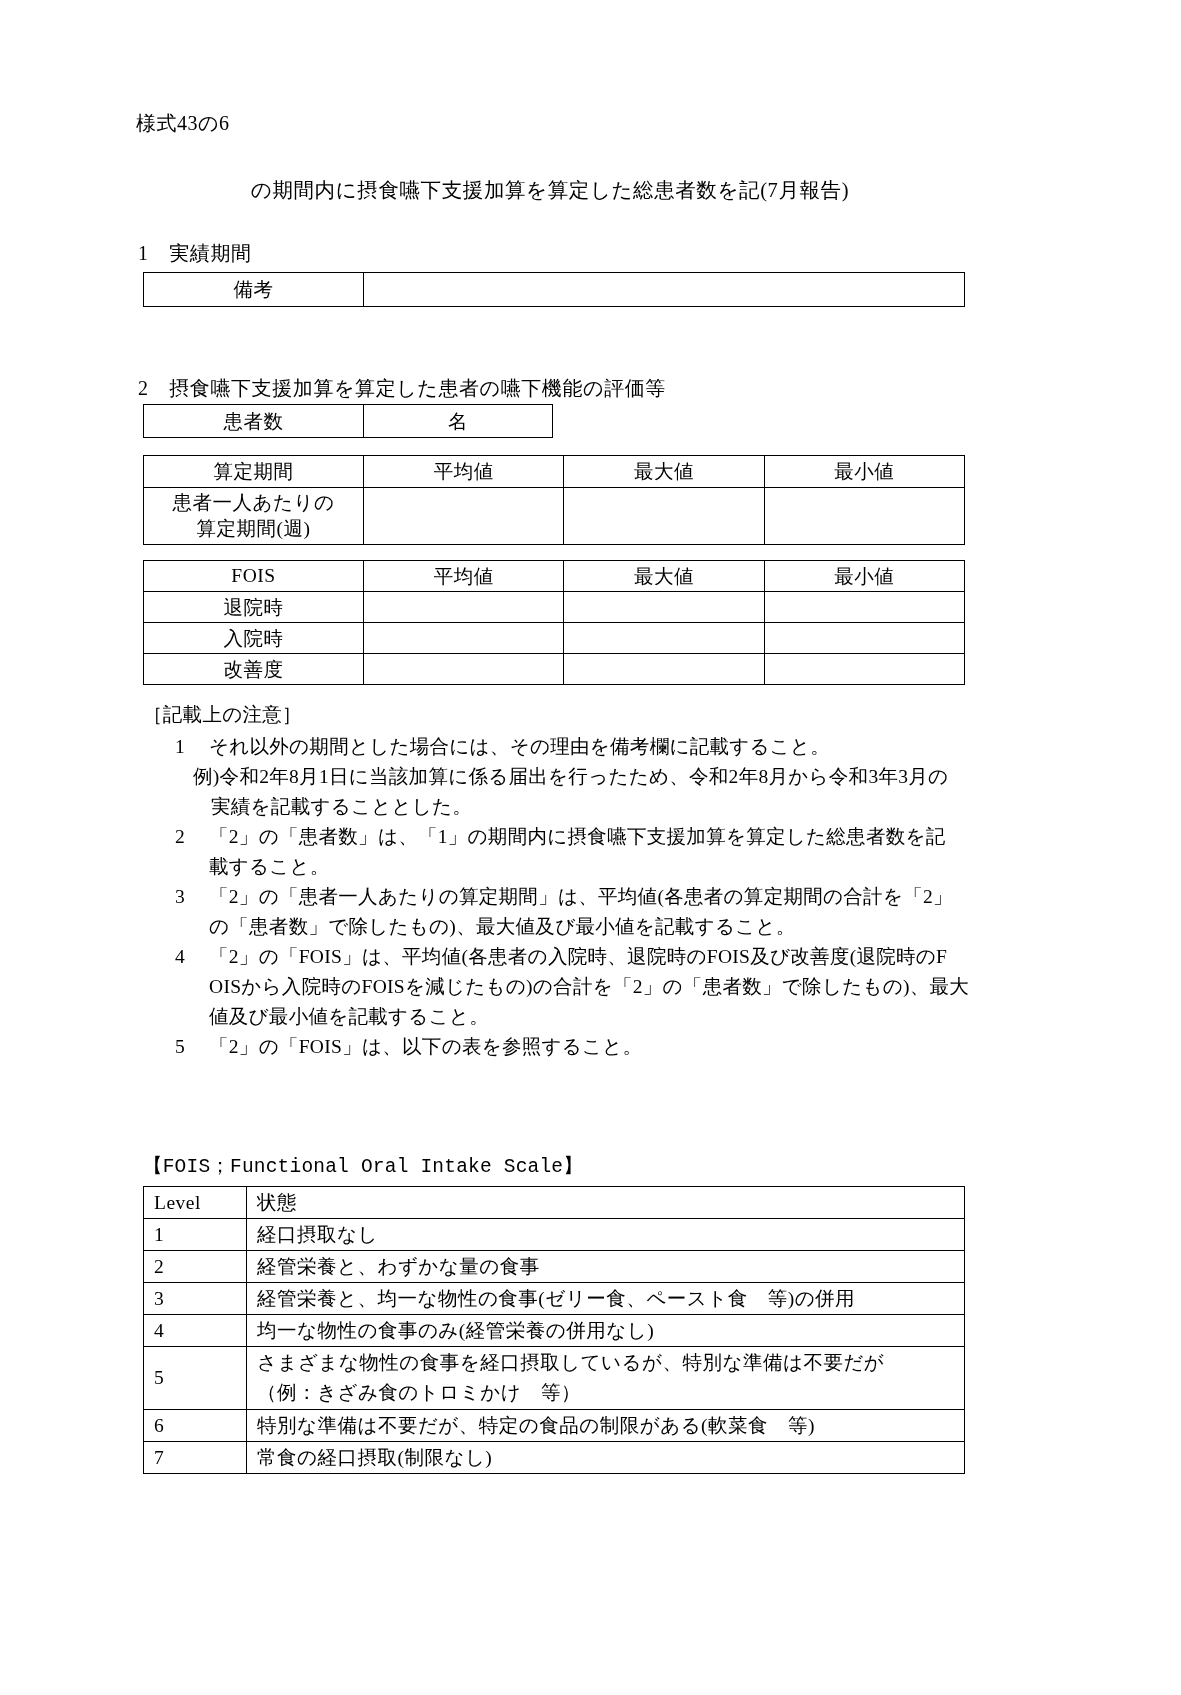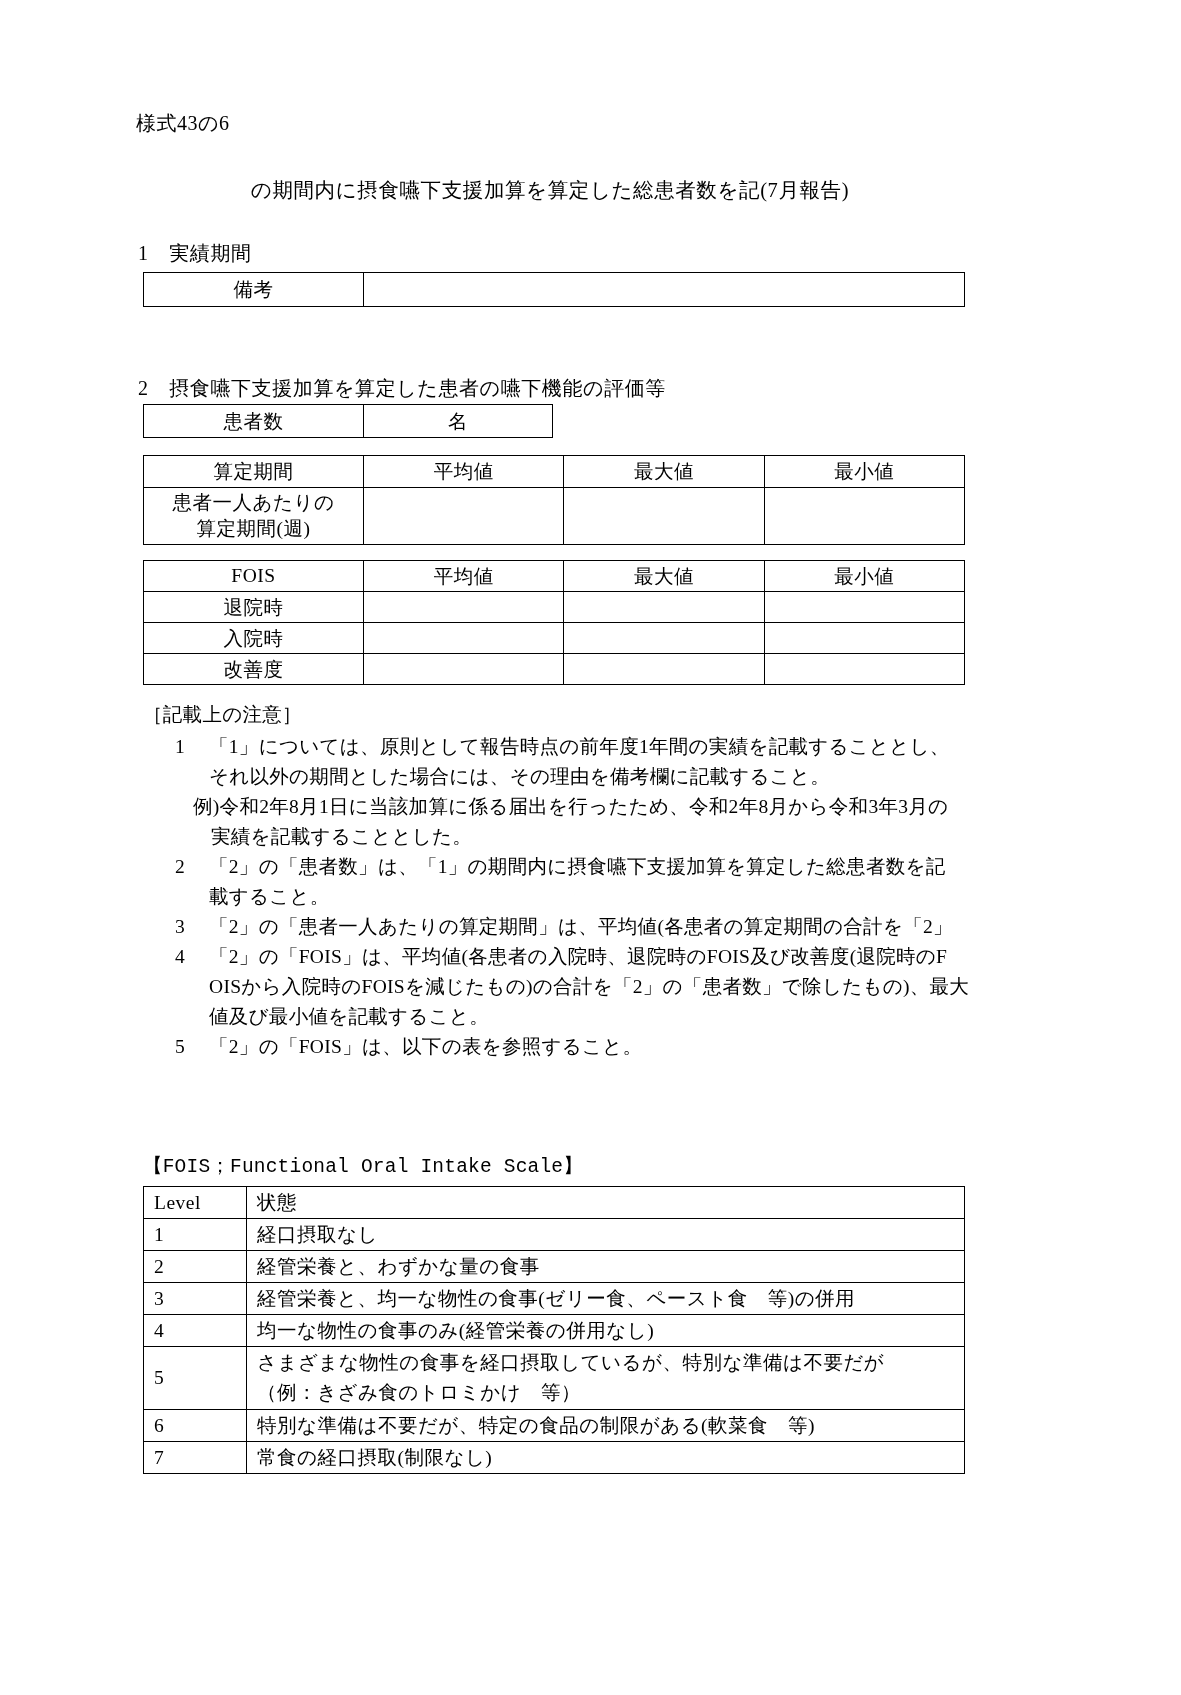--- a/index.html
+++ b/index.html
@@ -223,41 +223,41 @@
       </tr>
     </tbody>
   </table>
 
   <div class="notes">
     <div class="notes-title">［記載上の注意］</div>
 
     <div class="note-item">
       <span class="note-num">1</span>
       <span class="note-body">
-        <span class="ln">「1」については、原則として報告時点の前年度1年間の実績を記載することとし、</span>
         <span class="ln cont">それ以外の期間とした場合には、その理由を備考欄に記載すること。</span>
       </span>
     </div>
     <div class="note-example">
       <span class="ln">例)令和2年8月1日に当該加算に係る届出を行ったため、令和2年8月から令和3年3月の</span>
       <span class="ln cont">実績を記載することとした。</span>
     </div>
 
     <div class="note-item">
       <span class="note-num">2</span>
       <span class="note-body">
         <span class="ln">「2」の「患者数」は、「1」の期間内に摂食嚥下支援加算を算定した総患者数を記</span>
         <span class="ln cont">載すること。</span>
       </span>
     </div>
 
     <div class="note-item">
       <span class="note-num">3</span>
       <span class="note-body">
         <span class="ln">「2」の「患者一人あたりの算定期間」は、平均値(各患者の算定期間の合計を「2」</span>
+        <span class="ln cont">の「患者数」で除したもの)、最大値及び最小値を記載すること。</span>
       </span>
     </div>
 
     <div class="note-item">
       <span class="note-num">4</span>
       <span class="note-body">
         <span class="ln">「2」の「FOIS」は、平均値(各患者の入院時、退院時のFOIS及び改善度(退院時のF</span>
         <span class="ln cont">OISから入院時のFOISを減じたもの)の合計を「2」の「患者数」で除したもの)、最大</span>
         <span class="ln cont">値及び最小値を記載すること。</span>
       </span>

